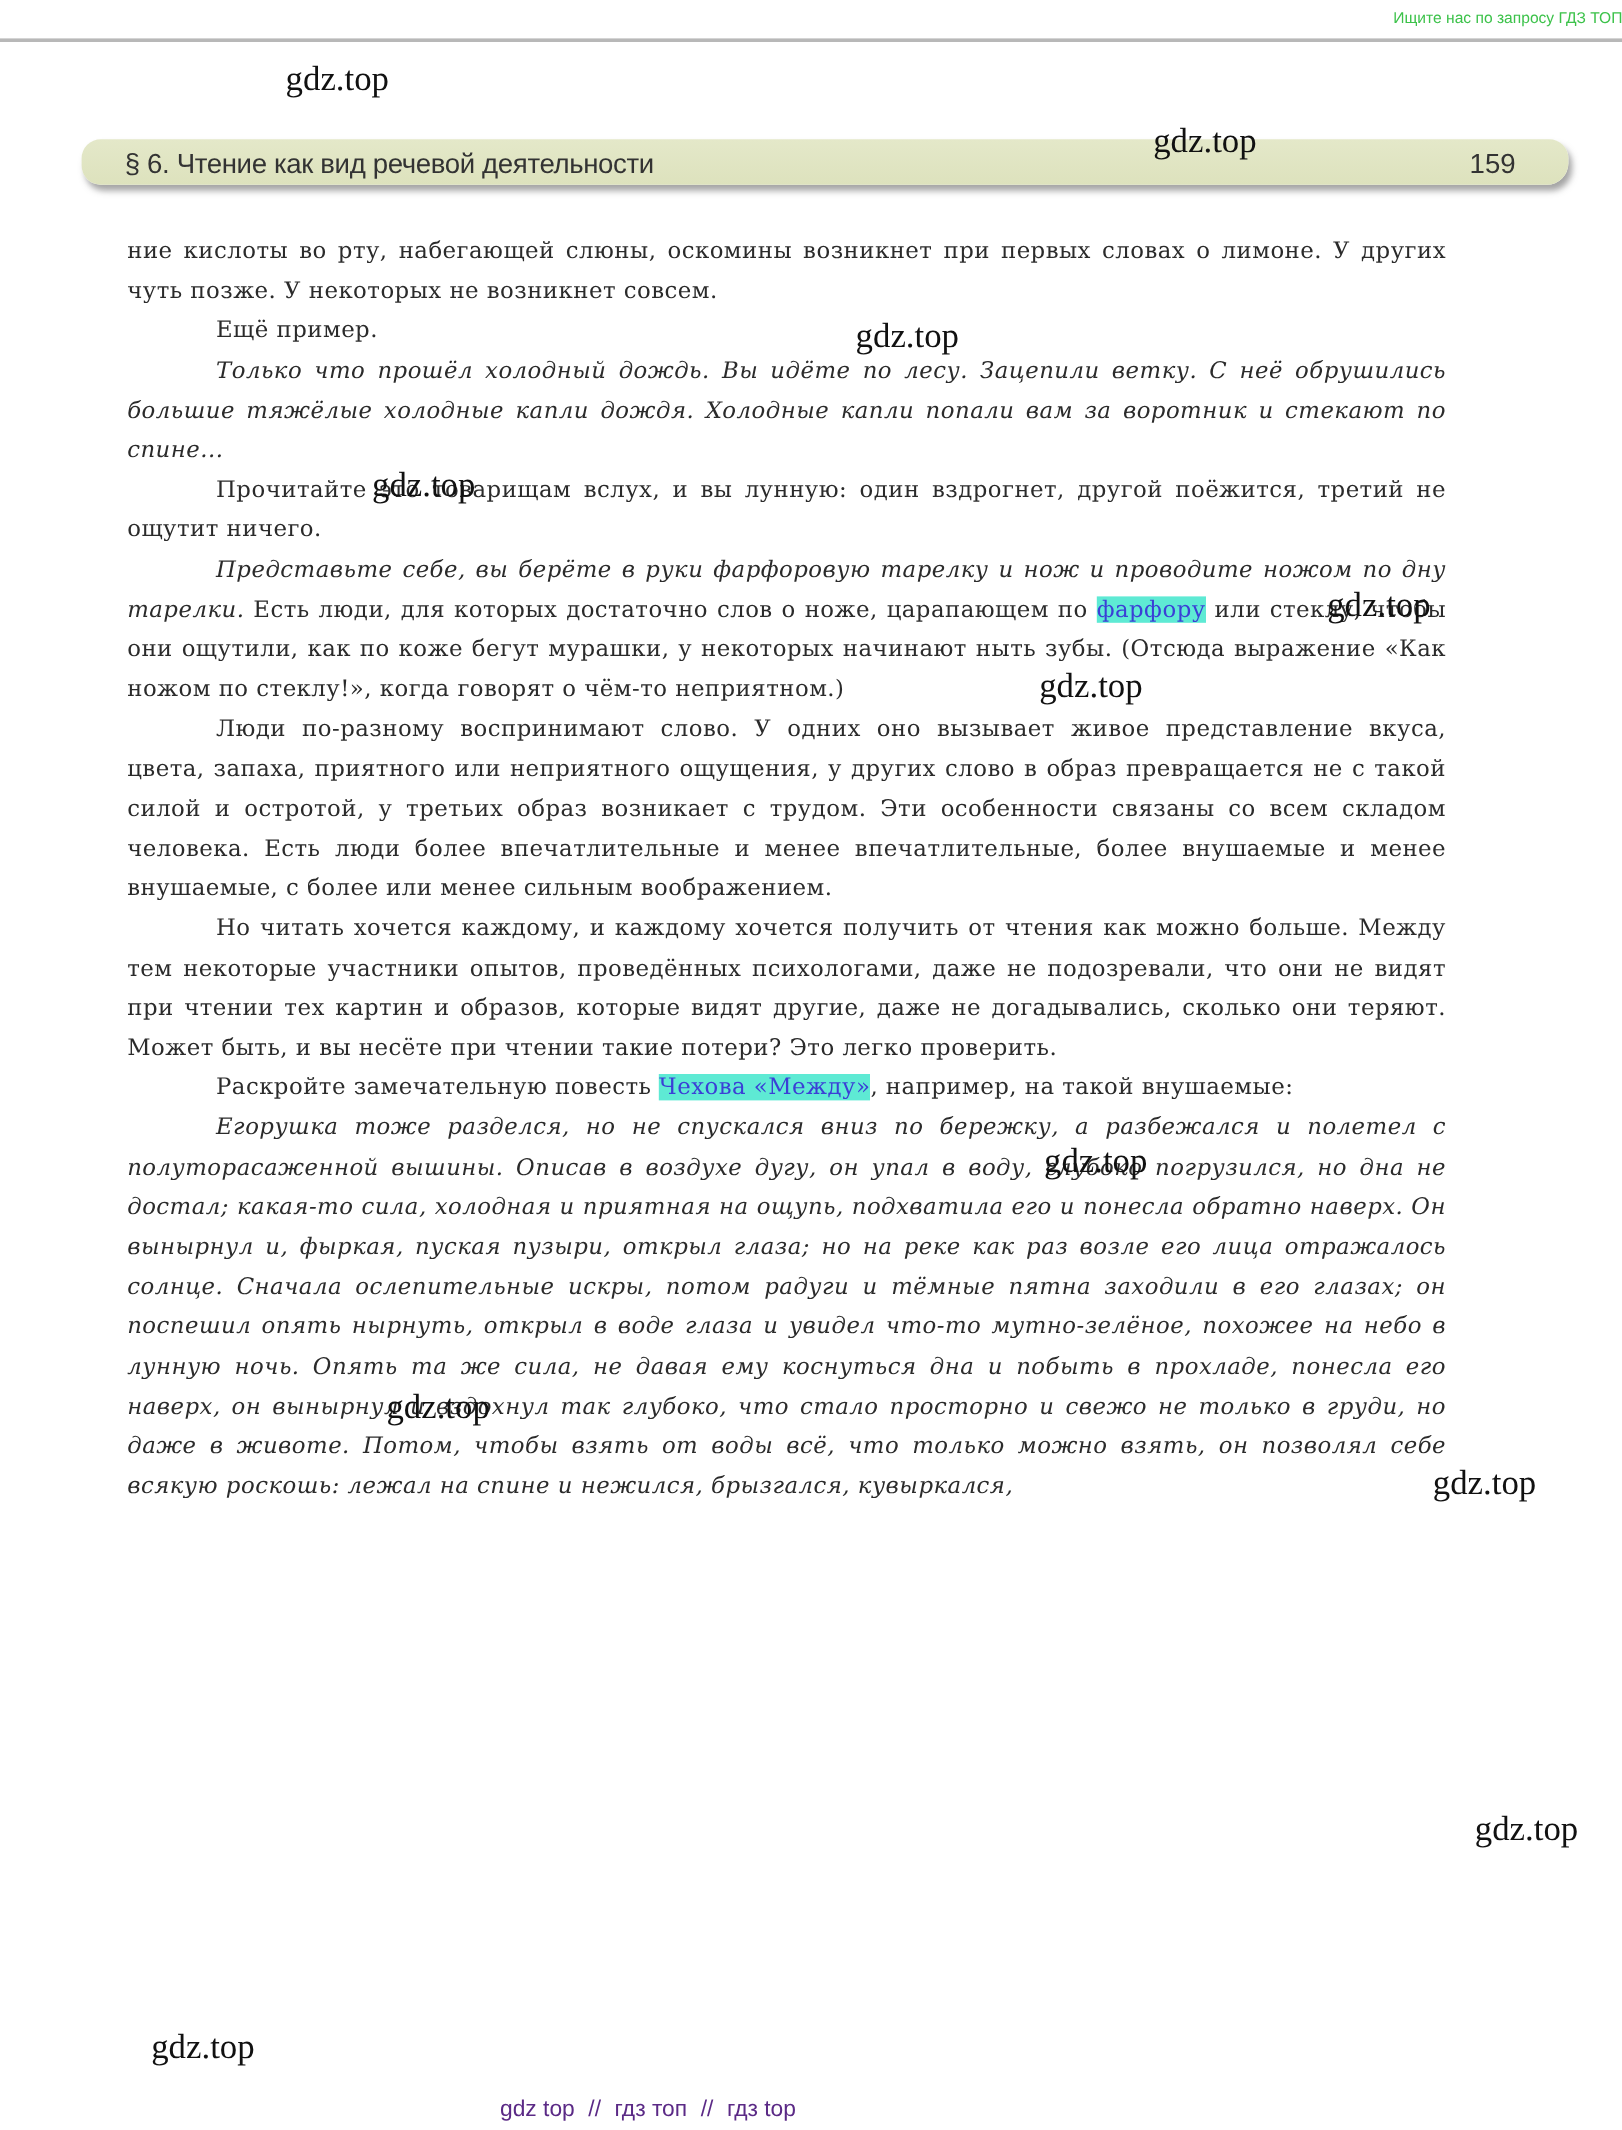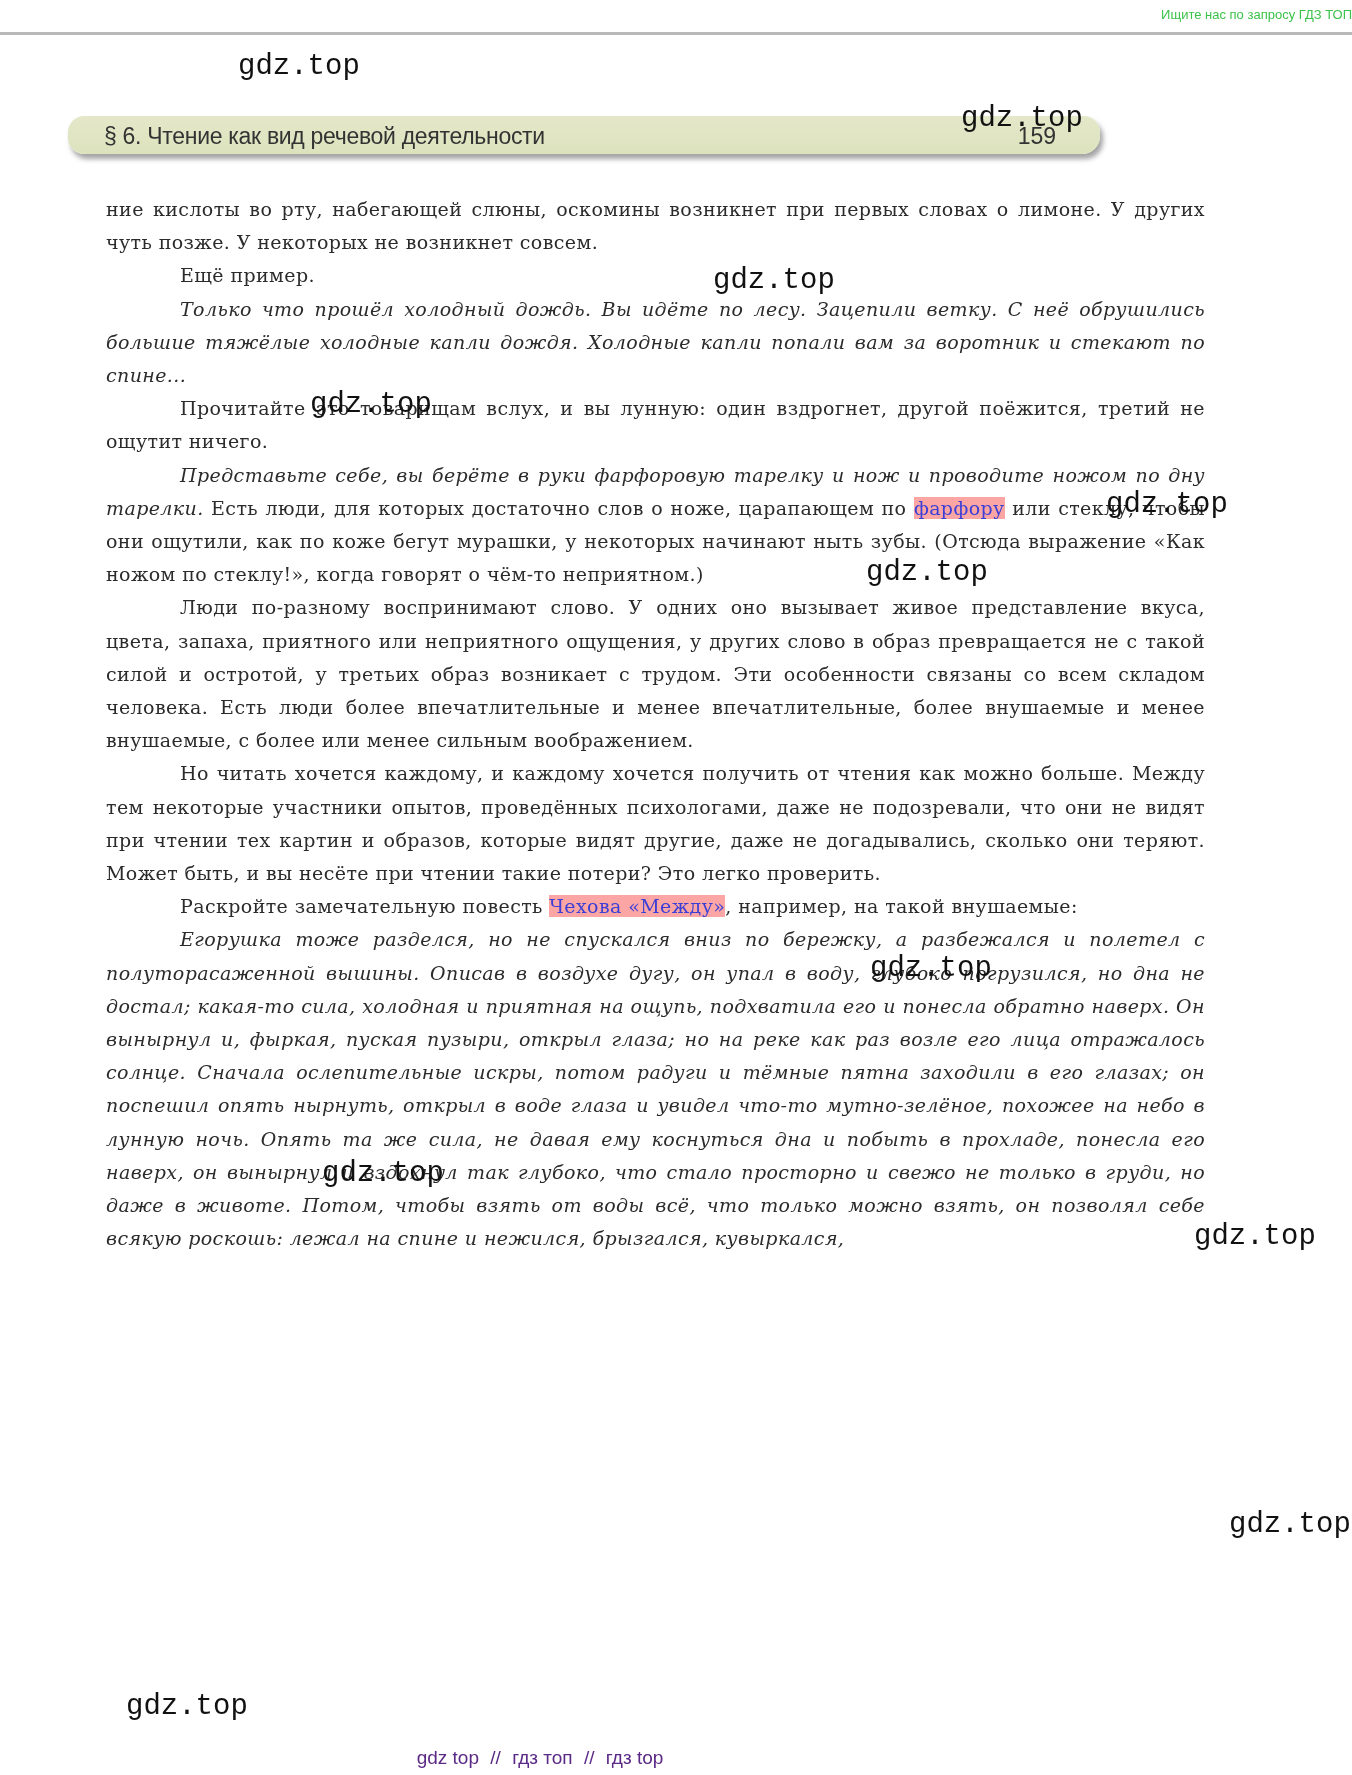--- a/index.html
+++ b/index.html
@@ -24,21 +24,21 @@
       text-align: right;
       font-family: Liberation Sans, sans-serif;
       font-size: 13px;
       line-height: 30px;
       color: #3cc24a;
     }
     .header-bar {
       position: absolute;
       left: 68px;
       top: 116px;
-      width: 1032px;
+      width: 1239px;
       height: 38px;
       background: linear-gradient(180deg, #e4e8c9 0%, #dde2bd 100%);
       border-radius: 16px 16px 18px 16px;
       box-shadow: 3px 5px 5px rgba(90, 90, 90, 0.55);
     }
     .header-title {
       position: absolute;
       left: 36px;
       top: 7px;
       font-family: "Liberation Sans", sans-serif;
@@ -73,26 +73,26 @@
       text-indent: 74px;
     }
     .italic {
       font-style: italic;
     }
     .caps {
       letter-spacing: 0.2px;
     }
     .link {
       color: #3b3fd6;
-      background: #fca5a5;
+      background: #5eead4;
       text-decoration: none;
     }
     .wm {
       position: absolute;
-      font-family: Liberation Mono, monospace;
+      font-family: Liberation Serif, serif;
       font-size: 29px;
       color: #111111;
       line-height: 1;
       z-index: 5;
       text-align: right;
     }
     .footer-links {
       position: absolute;
       left: 0;
       top: 1747px;

